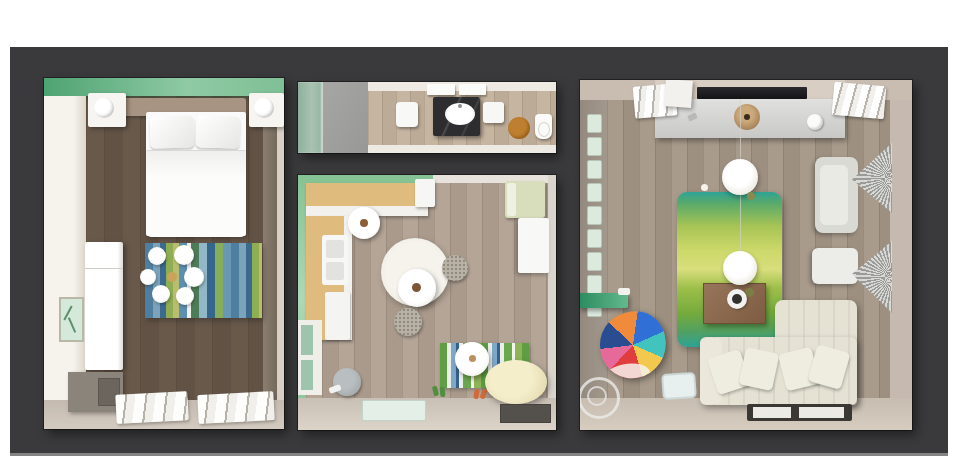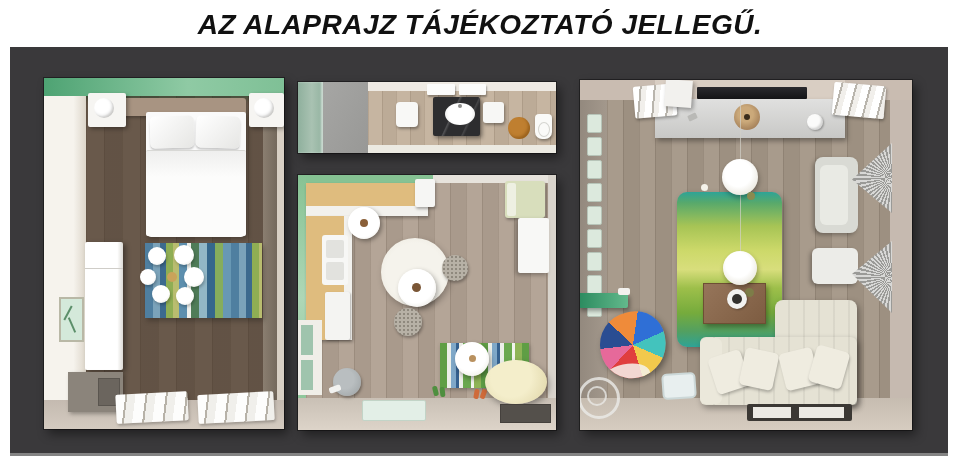--- a/index.html
+++ b/index.html
@@ -169,21 +169,20 @@
   .lv-shelf{left:-2px;top:213px;width:50px;height:15px;background:#35966b;background-image:linear-gradient(90deg,#2a8a5e,#63b98c);border-radius:2px;z-index:3;box-shadow:2px 3px 4px rgba(0,0,0,.35);}
   .lv-bracket{left:38px;top:208px;width:12px;height:7px;background:#f2f1ee;border-radius:2px;z-index:4;}
   .lv-frames{left:167px;top:324px;width:105px;height:17px;background:#3b3834;border-radius:2px;z-index:3;}
   .lv-frames:before{content:"";position:absolute;left:6px;top:3px;width:38px;height:11px;background:#eceae4;}
   .lv-frames:after{content:"";position:absolute;left:52px;top:3px;width:45px;height:11px;background:#eceae4;}
 </style>
 </head>
 <body>
 
 <div class="stage">
-  <div class="title" style="color: rgb(17, 17, 17);">AZ ALAPRAJZ TÁJÉKOZTATÓ JELLEGŰ.</div>
 
   <div class="panel" style="background-color: rgb(58, 57, 59); border-bottom-color: rgb(132, 132, 132);">
 
     <div class="room bedroom abs" style="background-color: rgb(162, 149, 138);">
       <div class="abs bd-floor"></div>
       <div class="abs bd-greenwall"></div>
       <div class="abs bd-leftwall"></div>
       <div class="abs bd-rightwood"></div>
       <div class="abs bd-rightwall"></div>
       <div class="abs bd-bottomwall"></div>

